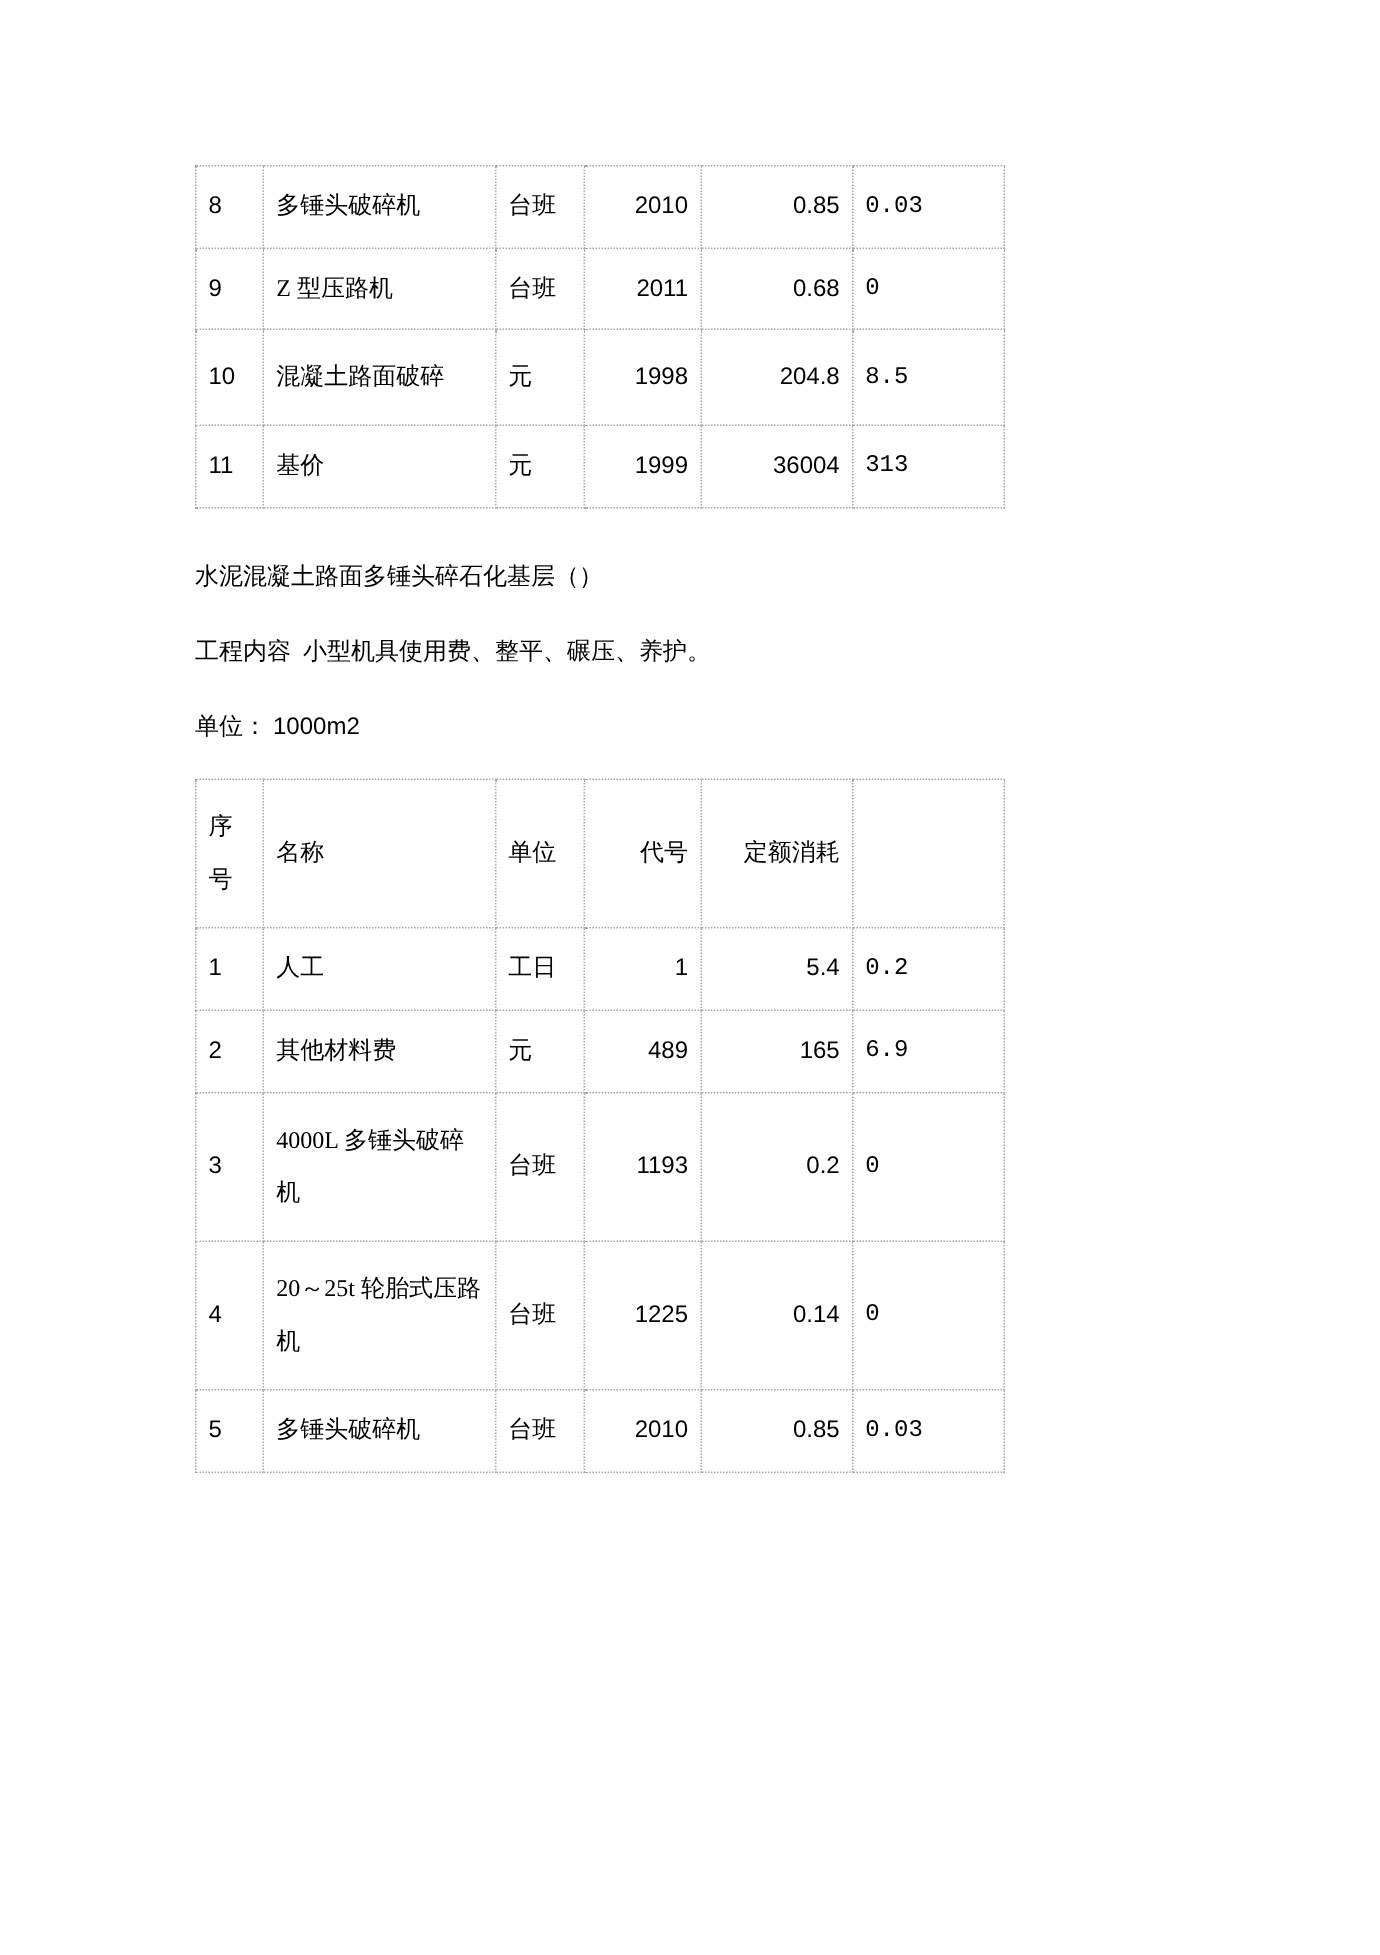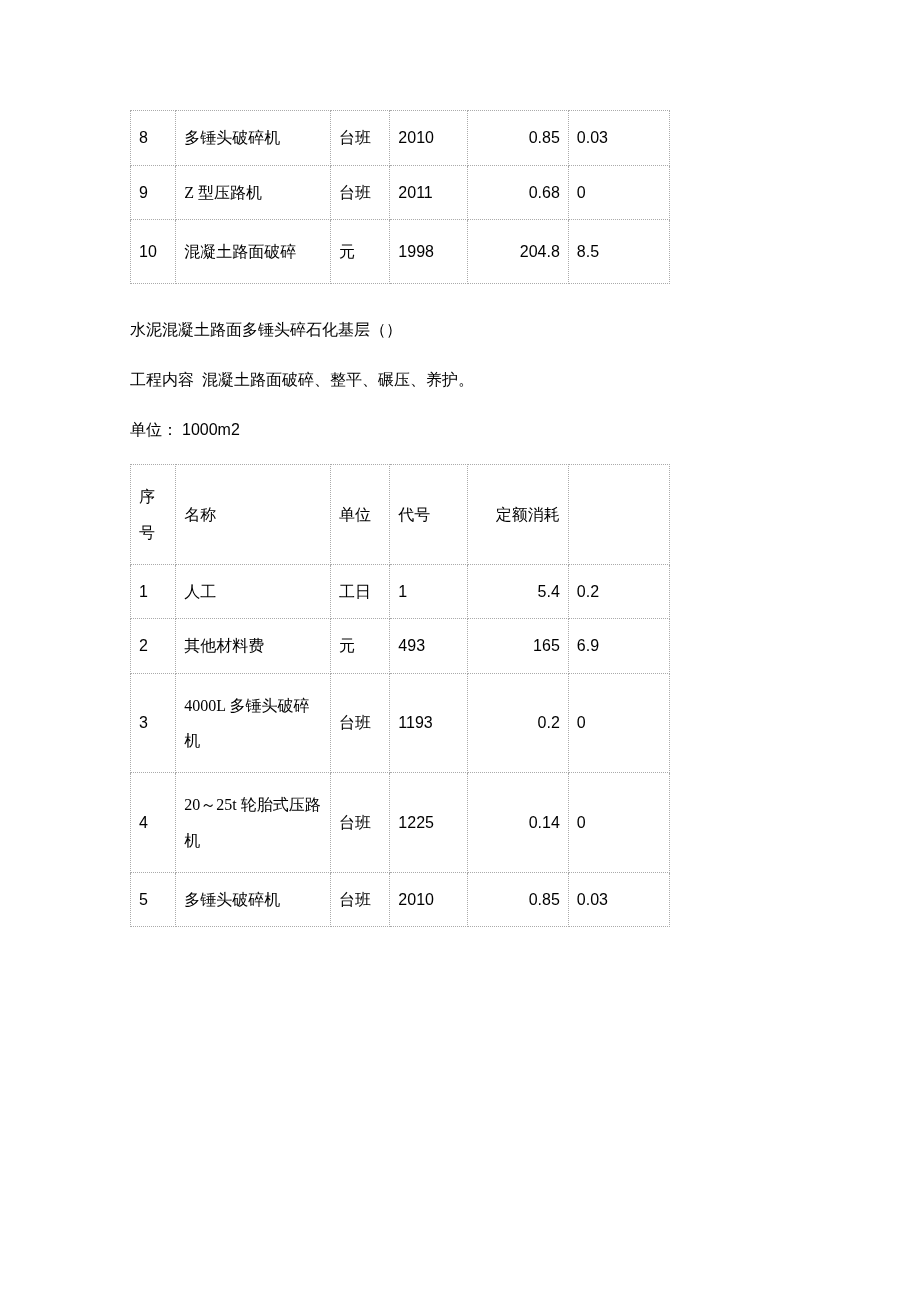--- a/index.html
+++ b/index.html
@@ -23,23 +23,23 @@
     }
     td {
       border: 1px dotted #aaa;
       padding: 14px 8px;
       vertical-align: middle;
       font-family: Arial, "SimSun", sans-serif;
     }
     .col-seq { width: 38px; }
     .col-name { width: 130px; font-family: "SimSun", "宋体", serif; }
     .col-unit { width: 50px; font-family: "SimSun", "宋体", serif; }
-    .col-code { width: 65px; }
+    .col-code { width: 65px; text-align: right; }
     .col-v1 { width: 85px; text-align: right; }
-    .col-v2 { width: 85px; }
+    .col-v2 { width: 85px; font-family: Liberation Mono, monospace; }
     .para {
       font-family: "SimSun", "宋体", serif;
       margin: 12px 0 18px 0;
       line-height: 2.0;
     }
     .hdr-cell { font-family: "SimSun", "宋体", serif; }
     .sub-cell { font-family: Arial, "SimSun", sans-serif; }
     .tall { line-height: 2.2; }
   </style>
 </head>
@@ -64,26 +64,34 @@
       <td class="col-v2">0</td>
     </tr>
     <tr>
       <td class="col-seq">10</td>
       <td class="col-name tall">混凝土路面破碎</td>
       <td class="col-unit">元</td>
       <td class="col-code">1998</td>
       <td class="col-v1">204.8</td>
       <td class="col-v2">8.5</td>
     </tr>
+    <tr>
+      <td class="col-seq">11</td>
+      <td class="col-name">基价</td>
+      <td class="col-unit">元</td>
+      <td class="col-code">1999</td>
+      <td class="col-v1">36004</td>
+      <td class="col-v2">313</td>
+    </tr>
   </tbody>
 </table>
 
 <p class="para">水泥混凝土路面多锤头碎石化基层（）</p>
 <p class="para">
-  <span>工程内容</span>&nbsp;&nbsp;<span>混凝土路面破碎、整平、碾压、养护。</span>
+  <span>工程内容</span>&nbsp;&nbsp;<span>小型机具使用费、整平、碾压、养护。</span>
 </p>
 <p class="para">
   <span>单位：</span> <span style="font-family:Arial,'SimSun';text-align:center;">1000m2</span>
 </p>
 
 <table>
   <tbody>
     <tr>
       <td class="col-seq hdr-cell tall">序号</td>
       <td class="col-name hdr-cell">名称</td>
@@ -97,21 +105,21 @@
       <td class="col-name">人工</td>
       <td class="col-unit">工日</td>
       <td class="col-code">1</td>
       <td class="col-v1">5.4</td>
       <td class="col-v2">0.2</td>
     </tr>
     <tr>
       <td class="col-seq">2</td>
       <td class="col-name">其他材料费</td>
       <td class="col-unit">元</td>
-      <td class="col-code">493</td>
+      <td class="col-code">489</td>
       <td class="col-v1">165</td>
       <td class="col-v2">6.9</td>
     </tr>
     <tr>
       <td class="col-seq">3</td>
       <td class="col-name tall">4000L 多锤头破碎机</td>
       <td class="col-unit">台班</td>
       <td class="col-code">1193</td>
       <td class="col-v1">0.2</td>
       <td class="col-v2">0</td>

